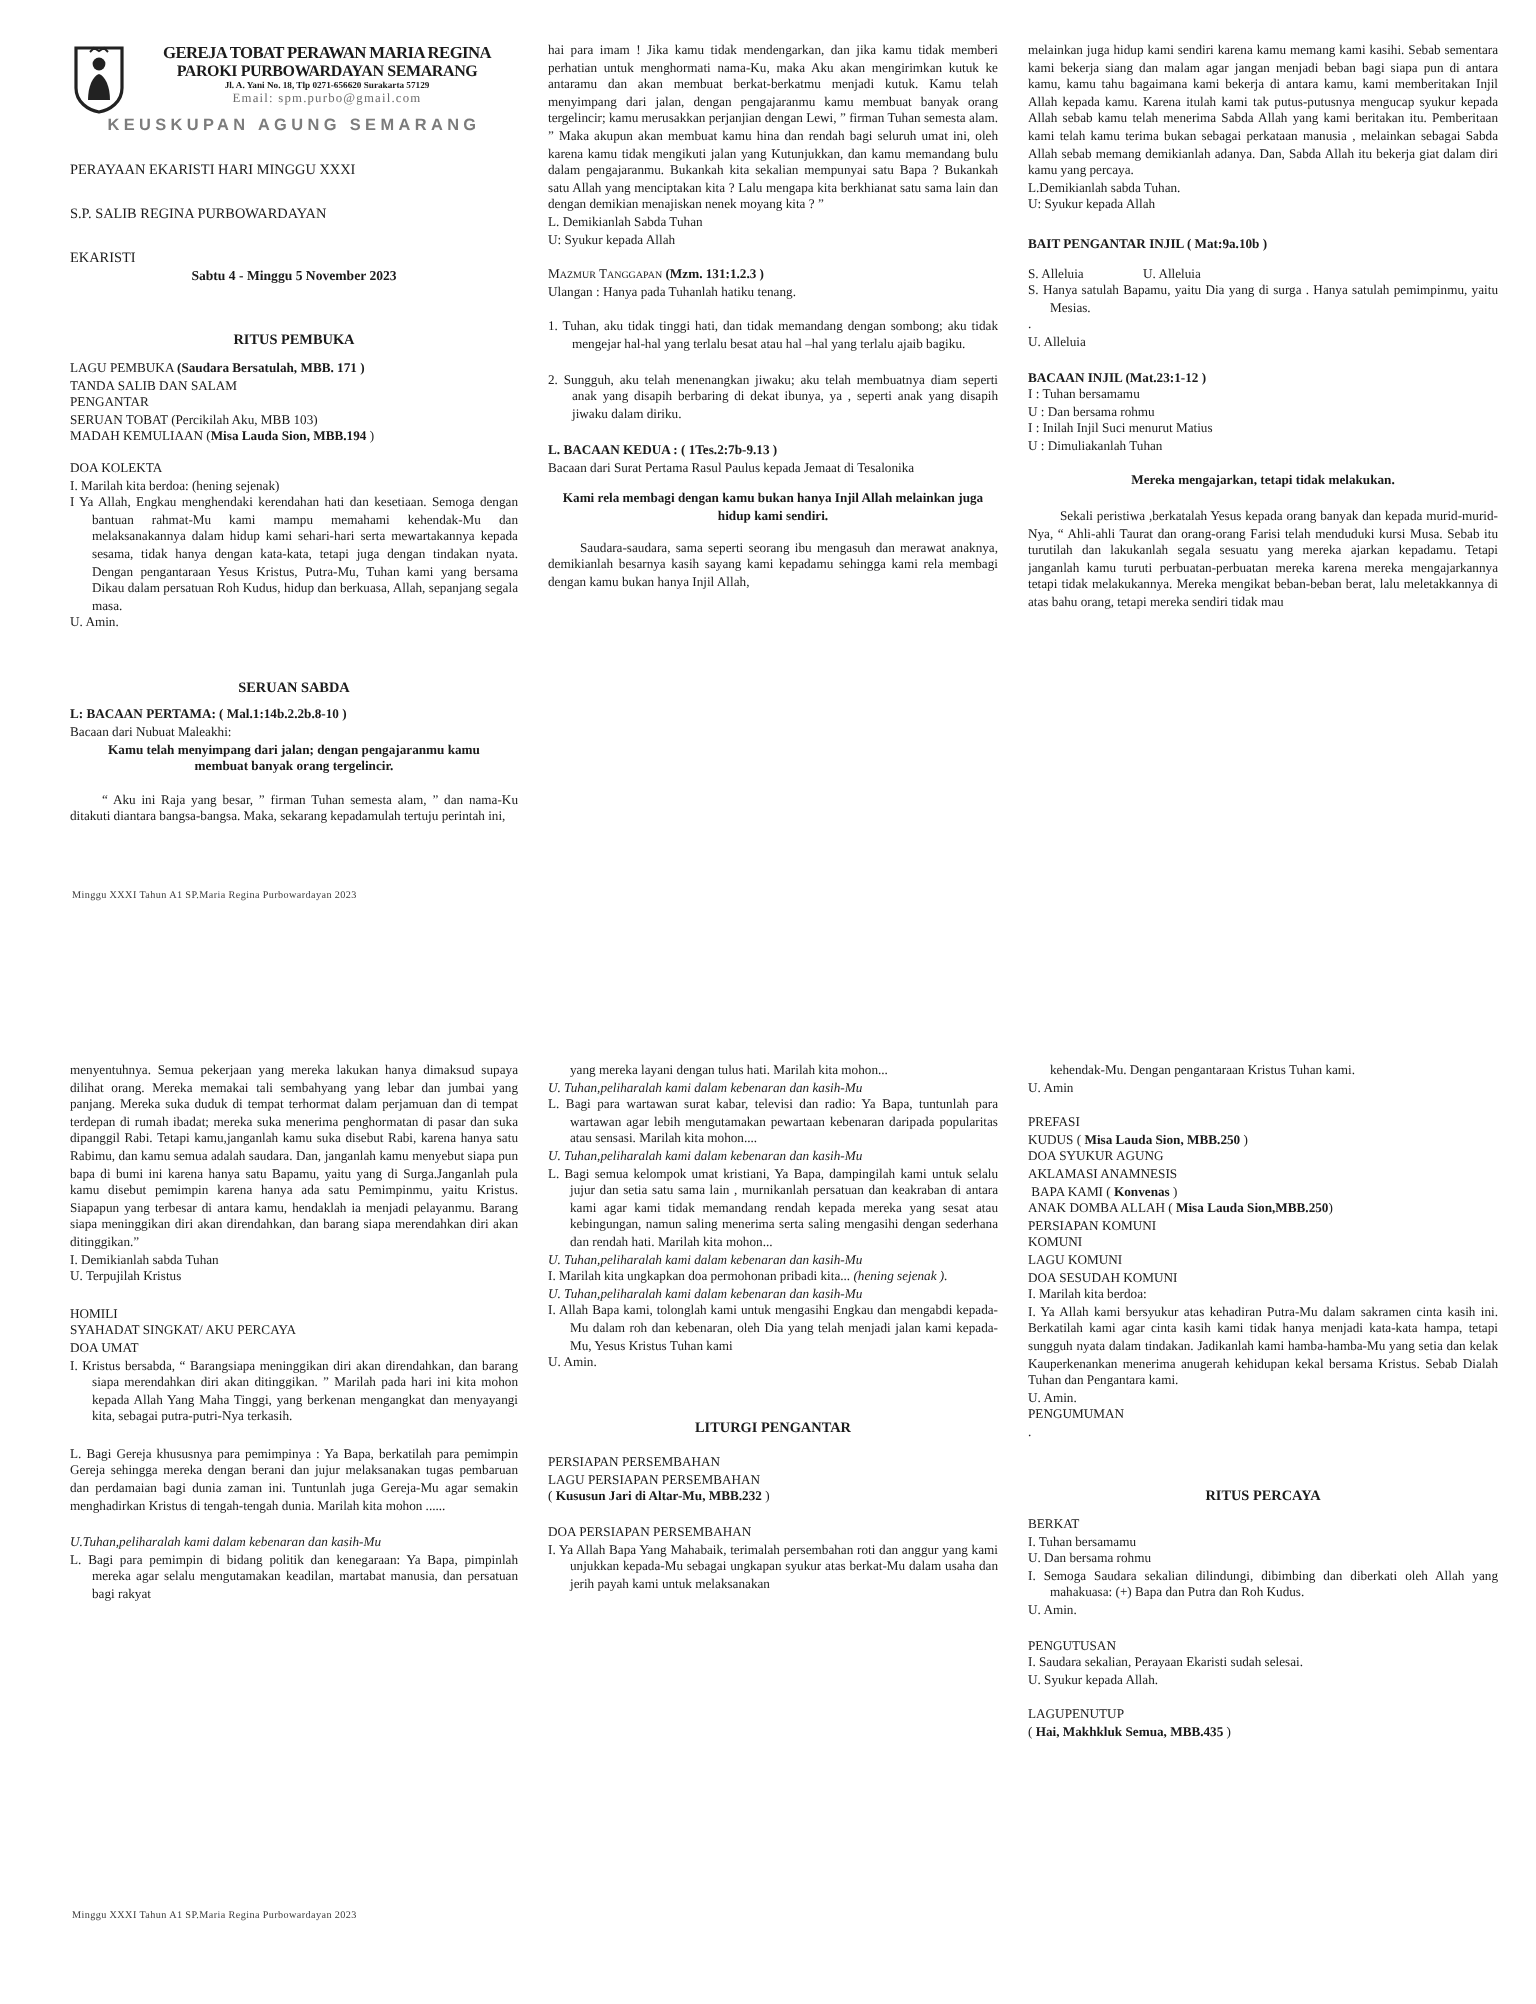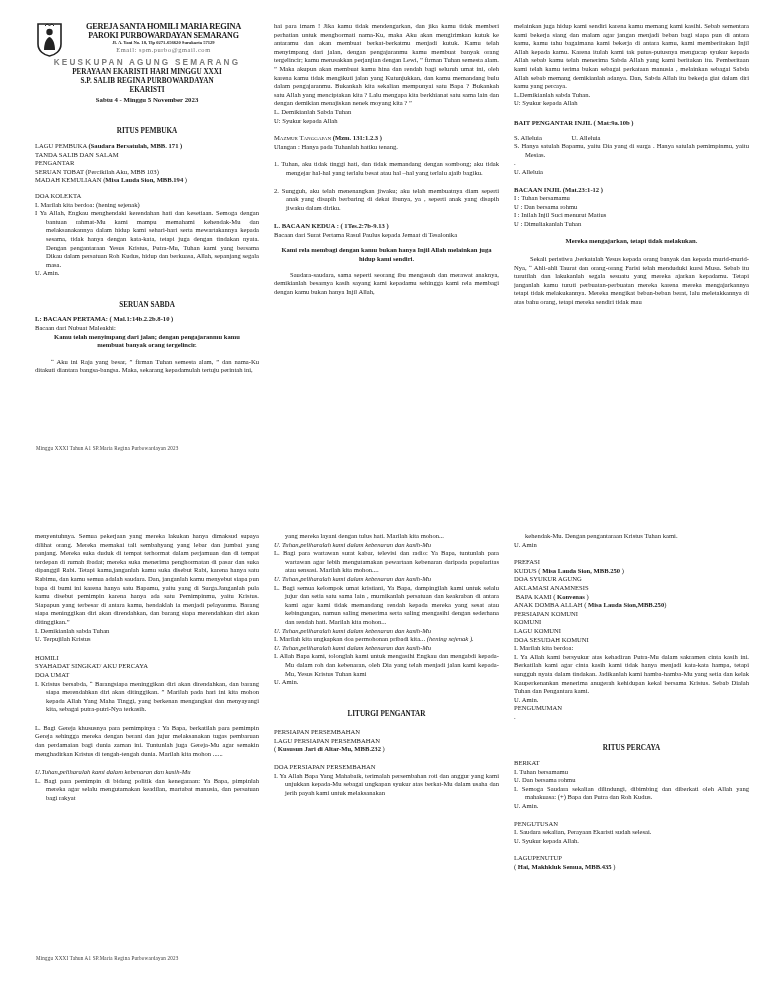--- a/index.html
+++ b/index.html
@@ -27,42 +27,42 @@
   .ph { margin-bottom:3px; }
   .ph-top { display:flex; gap:4px; align-items:flex-start; margin-bottom:1px; }
   .crest { width:29px; height:35px; flex:none; }
   .ph-lines { flex:1; text-align:center; overflow:hidden; }
   .ph-name  { font-weight:bold; font-size:8.4px; line-height:9.3px; letter-spacing:-0.3px; white-space:nowrap; }
   .ph-name2 { font-weight:bold; font-size:8.0px; line-height:9.0px; letter-spacing:-0.2px; white-space:nowrap; }
   .ph-addr  { font-weight:bold; font-size:4.6px; line-height:5.4px; white-space:nowrap; }
   .ph-email { font-size:6.4px; line-height:7.4px; color:#6b6b6b; letter-spacing:0.6px; white-space:nowrap; }
   .ph-diocese { text-align:center; font-family:Liberation Sans, sans-serif; font-weight:bold;
                 font-size:8.2px; line-height:10px; letter-spacing:2.2px; color:#7c7c7c; white-space:nowrap; }
-  .ph-ev   { text-align:center; font-weight:bold; font-size:7.2px; line-height:8.8px; }
+  .ph-ev   { font-weight:normal; font-size:7.2px; line-height:8.8px;margin-top:13px; }
   .ph-date { text-align:center; font-weight:bold; font-size:6.8px; line-height:9px; margin-top:1px; }
 </style>
 </head>
 <body>
 
 <div>
 
   <section class="page" style="top:22px; height:488px;">
     <div class="col c1">
       <header class="ph">
         <div class="ph-top">
           <div class="crest">
             <svg viewBox="0 0 29 35" width="29" height="35" aria-hidden="true">
               <path d="M3 2 h23 v20 c0 7 -6 11 -11.5 12 C9 33 3 29 3 22 Z" fill="none" stroke="#222" stroke-width="1.6"></path>
               <circle cx="14.5" cy="10" r="3.2" fill="#222"></circle>
               <path d="M9 28 c0-7 2.5-12 5.5-13 c3 1 5.5 6 5.5 13 Z" fill="#222"></path>
               <path d="M10 4 l2 -2 l2.5 1.5 L17 2 l2 2" fill="none" stroke="#222" stroke-width="1"></path>
             </svg>
           </div>
           <div class="ph-lines">
-            <div class="ph-name">GEREJA SANTA HOMILI MARIA REGINA</div>
+            <div class="ph-name">GEREJA TOBAT PERAWAN MARIA REGINA</div>
             <div class="ph-name2">PAROKI PURBOWARDAYAN SEMARANG</div>
             <div class="ph-addr">Jl. A. Yani No. 18,  Tlp 0271-656620 Surakarta 57129</div>
             <div class="ph-email">Email: spm.purbo@gmail.com</div>
           </div>
         </div>
         <div class="ph-diocese">KEUSKUPAN AGUNG SEMARANG</div>
         <div class="ph-ev">PERAYAAN EKARISTI HARI MINGGU  XXXI</div>
         <div class="ph-ev">S.P. SALIB REGINA PURBOWARDAYAN</div>
         <div class="ph-ev">EKARISTI</div>
         <div class="ph-date">Sabtu 4 - Minggu  5 November  2023</div>

